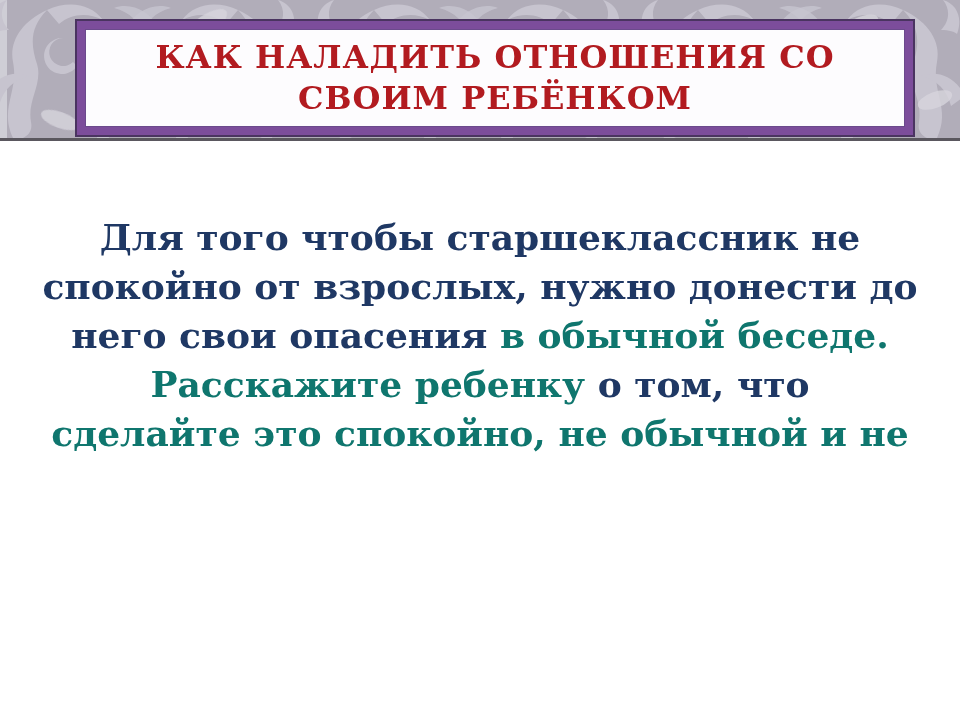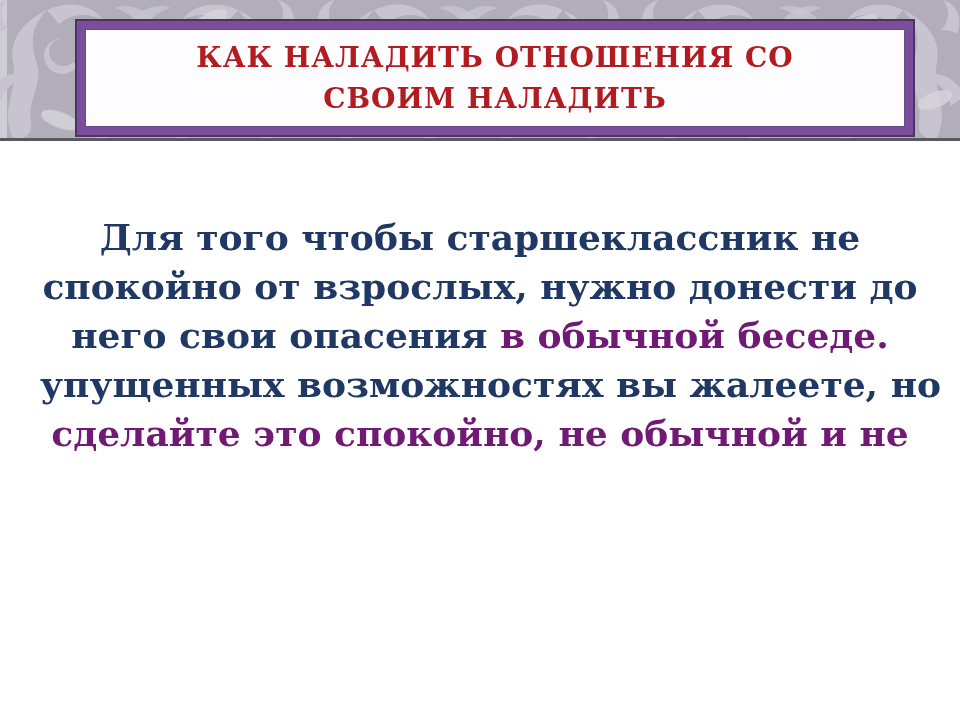--- a/index.html
+++ b/index.html
@@ -9,30 +9,30 @@
   }
   .pattern-strip{position:absolute;top:0;left:0;width:960px;height:138px;line-height:0;}
   .separator{position:absolute;top:138px;left:0;width:960px;height:3px;background:#5A575E;}
   .title-box{
     position:absolute;left:77px;top:21px;width:836px;height:114px;box-sizing:border-box;
     background:#FDFCFE;border:8px solid #7C4D9B;
     box-shadow:0 0 0 2px #4A3460, inset 0 0 0 1px #6B4A8C;
     display:flex;flex-direction:column;justify-content:center;align-items:center;
   }
   .title-line{
-    font-size:28px;font-weight:bold;line-height:41px;letter-spacing:1px;
+    font-size:32px;font-weight:bold;line-height:41px;letter-spacing:1px;
     color:#B21B20;text-align:center;white-space:nowrap;
   }
   .body-text{
     position:absolute;left:40px;top:213px;width:880px;text-align:center;
     font-weight:bold;font-size:36px;line-height:49px;
   }
   .body-line{white-space:nowrap;}
   .seg-navy{color:#1F3864;}
-  .seg-red{color:#701a75;}
+  .seg-red{color:#0f766e;}
 </style>
 </head>
 <body>
 
 <div class="slide">
 
   <div class="pattern-strip">
     <svg width="960" height="138" viewBox="0 0 960 138" xmlns="http://www.w3.org/2000/svg">
       <rect width="960" height="138" fill="#B1ADB9"></rect>
       <rect width="7" height="138" fill="#D5D3DA" opacity="0.85"></rect>
@@ -60,24 +60,24 @@
         <ellipse cx="60" cy="120" rx="20" ry="8" transform="rotate(20 60 120)"></ellipse>
         <ellipse cx="935" cy="100" rx="18" ry="8" transform="rotate(-20 935 100)"></ellipse>
       </g>
     </svg>
   </div>
 
   <div class="separator"></div>
 
   <div class="title-box">
     <div class="title-line">КАК НАЛАДИТЬ ОТНОШЕНИЯ СО</div>
-    <div class="title-line">СВОИМ НАЛАДИТЬ</div>
+    <div class="title-line">СВОИМ РЕБЁНКОМ</div>
   </div>
 
   <div class="body-text">
     <div class="body-line"><span class="seg-navy">Для того чтобы старшеклассник не</span></div>
     <div class="body-line"><span class="seg-navy">спокойно от взрослых, нужно донести до</span></div>
     <div class="body-line"><span class="seg-navy">него свои опасения </span><span class="seg-red">в обычной беседе.</span></div>
-    <div class="body-line"><span class="seg-navy">упущенных возможностях вы жалеете, но</span></div>
+    <div class="body-line"><span class="seg-red">Расскажите ребенку </span><span class="seg-navy">о том, что</span></div>
     <div class="body-line"><span class="seg-red">сделайте это спокойно, не обычной и не</span></div>
   </div>
 
 </div>
 
 </body></html>

